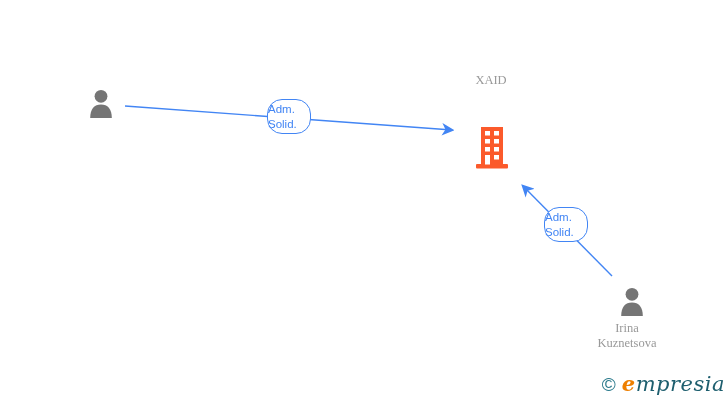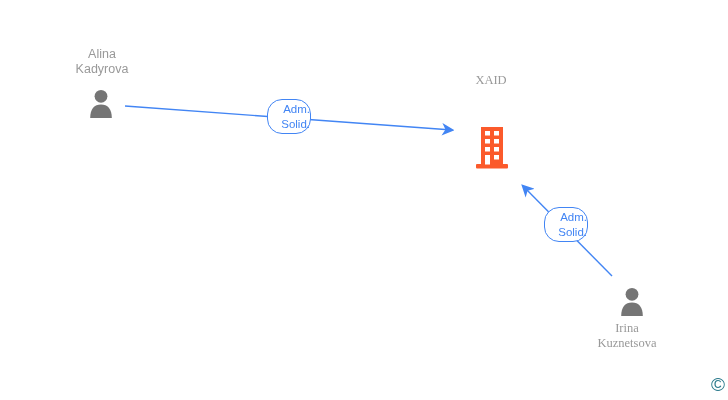--- a/index.html
+++ b/index.html
@@ -45,21 +45,21 @@
   .edge-label{
     position:absolute;
     width:44px;
     height:35px;
     background:#ffffff;
     border:1.5px solid var(--edge,#4285F4);
     border-radius:15px;
     color:var(--edge-label,#4285F4);
     font-size:11.5px;
     line-height:15px;
-    text-align:right;
+    text-align:left;
     padding-top:2px;
     box-sizing:border-box;
   }
   .edge-label span{ display:block; }
   .logo{
     position:absolute;
     right:3px;
     bottom:4px;
     display:flex;
     align-items:baseline;
@@ -93,24 +93,20 @@
   <svg class="edges" width="728" height="400" viewBox="0 0 728 400">
     <defs>
       <marker id="arrow" viewBox="0 0 10 10" refX="8" refY="5" markerWidth="9" markerHeight="9" orient="auto-start-reverse">
         <path class="arrowhead" d="M0,0 L10,5 L0,10 L2.8,5 Z"></path>
       </marker>
     </defs>
     <line class="edge-line" x1="125" y1="106" x2="452" y2="130" marker-end="url(#arrow)"></line>
     <line class="edge-line" x1="612" y1="276" x2="523" y2="186" marker-end="url(#arrow)"></line>
   </svg>
 
-  <div class="node-label" style="left:42px;top:47px;">
-    <span>Alina</span>
-    <span>Kadyrova</span>
-  </div>
   <svg class="node-icon" style="left:85px;top:88px;" width="32" height="30" viewBox="0 0 32 30">
     <circle class="person-fill" cx="16" cy="8.3" r="6.4"></circle>
     <path class="person-fill" d="M16 16.5 C 9.4 16.5 5.2 20.9 5.2 30 L 26.8 30 C 26.8 20.9 22.6 16.5 16 16.5 Z"></path>
   </svg>
 
   <div class="node-label" style="left:431px;top:73px;font-family:Liberation Serif, serif;">
     <span>XAID</span>
   </div>
   <svg class="node-icon" style="left:474px;top:124px;" width="36" height="46" viewBox="0 0 36 46">
     <rect class="company-fill" x="2" y="40" width="32" height="4.5" rx="1"></rect>
@@ -138,15 +134,16 @@
     <span>Adm.</span>
     <span>Solid.</span>
   </div>
   <div class="edge-label" style="left:544px;top:207px;">
     <span>Adm.</span>
     <span>Solid.</span>
   </div>
 
   <div class="logo">
     <span class="logo-copy">©</span>
+    <span class="logo-brand"><span class="logo-e">e</span><span class="logo-rest">mpresia</span></span>
   </div>
 
 </div>
 
 </body></html>

